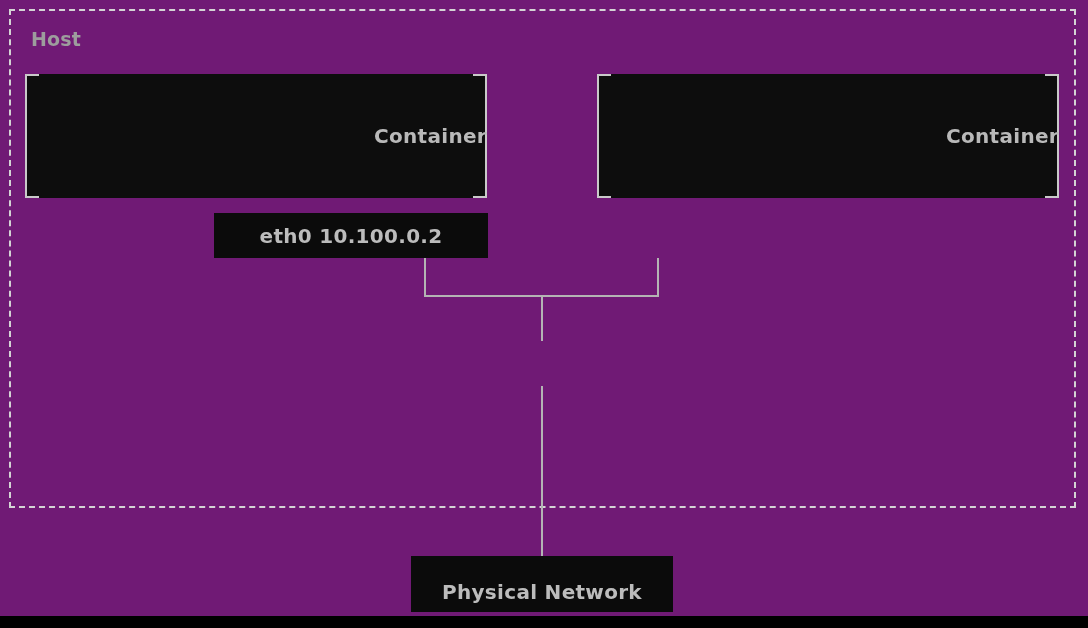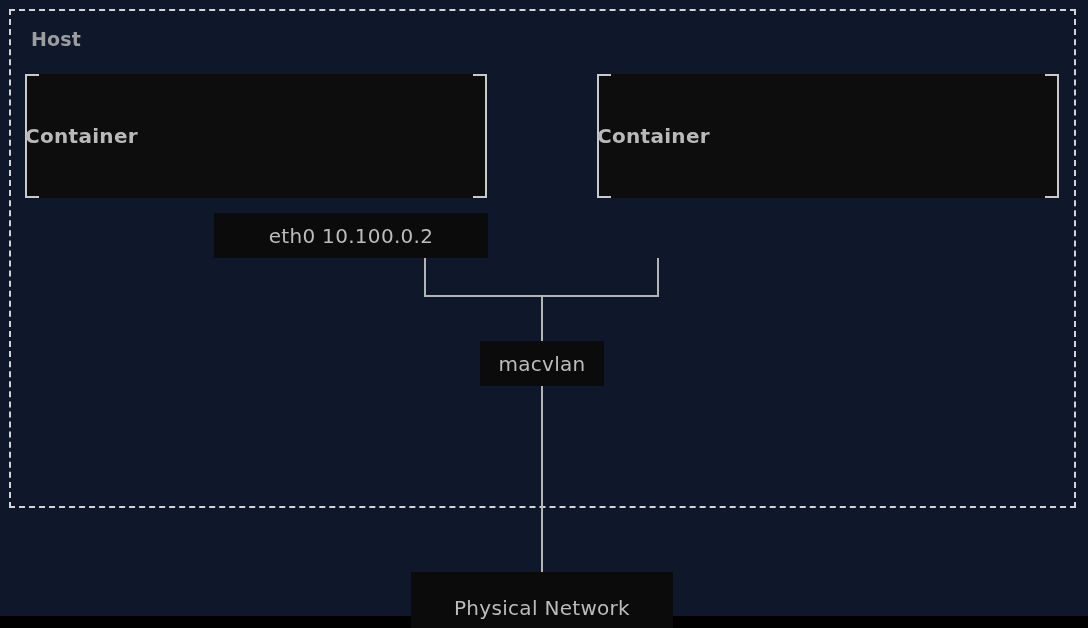--- a/index.html
+++ b/index.html
@@ -12,21 +12,21 @@
     width: 1088px;
     height: 628px;
     overflow: hidden;
     font-family: "DejaVu Sans", "Liberation Sans", sans-serif;
   }
 
   #canvas {
     position: relative;
     width: 1088px;
     height: 616px;
-    background: #0f172a;
+    background: #701a75;
   }
 
   
   .host-box {
     position: absolute;
     left: 9px;
     top: 9px;
     width: 1067px;
     height: 499px;
     box-sizing: border-box;
@@ -61,52 +61,52 @@
   .container-box .br-tr { right: 0; top: 0;     width: 14px; height: 2px; }
   .container-box .br-bl { left: 0;  bottom: 0;  width: 14px; height: 2px; }
   .container-box .br-br { right: 0; bottom: 0;  width: 14px; height: 2px; }
 
   .container-label {
     position: absolute;
     left: 0;
     right: 0;
     top: 50%;
     transform: translateY(-50%);
-    text-align: left;
+    text-align: right;
     font-size: 20px;
     font-weight: bold;
     color: #b9b9b9;
     letter-spacing: 0.3px;
   }
 
   #container-left  { left: 25px;  top: 74px; width: 462px; height: 124px; }
   #container-right { left: 597px; top: 74px; width: 462px; height: 124px; }
 
   
   .node-box {
     position: absolute;
     background: #0b0b0b;
     display: flex;
     align-items: center;
     justify-content: center;
     box-sizing: border-box;
   }
   .node-label {
     font-size: 20px;
-    font-weight: normal;
+    font-weight: bold;
     color: #bcbcbc;
     letter-spacing: 0.3px;
     white-space: nowrap;
   }
 
   #eth0-c1      { left: 214px; top: 213px; width: 274px; height: 45px; }
   #eth0-c2      { left: 596px; top: 213px; width: 273px; height: 45px; }
   #macvlan      { left: 480px; top: 341px; width: 124px; height: 45px; }
   #eth0-host    { left: 405px; top: 425px; width: 272px; height: 45px; }
-  #phys-network { left: 411px; top: 572px; width: 262px; height: 56px; }
+  #phys-network { left: 411px; top: 556px; width: 262px; height: 56px; }
 
   #phys-network .node-label {
     position: absolute;
     top: 24px;
     left: 0;
     right: 0;
     text-align: center;
   }
 
   
@@ -162,22 +162,19 @@
     <span class="node-label">eth0 10.100.0.2</span>
   </div>
 
   <div class="edge v-edge" id="edge-c1-drop"></div>
   <div class="edge v-edge" id="edge-c2-drop"></div>
   <div class="edge h-edge" id="edge-join-bar"></div>
   <div class="edge v-edge" id="edge-bar-macvlan"></div>
   <div class="edge v-edge" id="edge-macvlan-eth0"></div>
   <div class="edge v-edge" id="edge-eth0-phys"></div>
 
-  <div class="node-box" id="macvlan">
-    <span class="node-label">macvlan</span>
-  </div>
 
 
   <div class="node-box" id="phys-network">
     <span class="node-label">Physical Network</span>
   </div>
 
 </div>
 
 </body></html>

